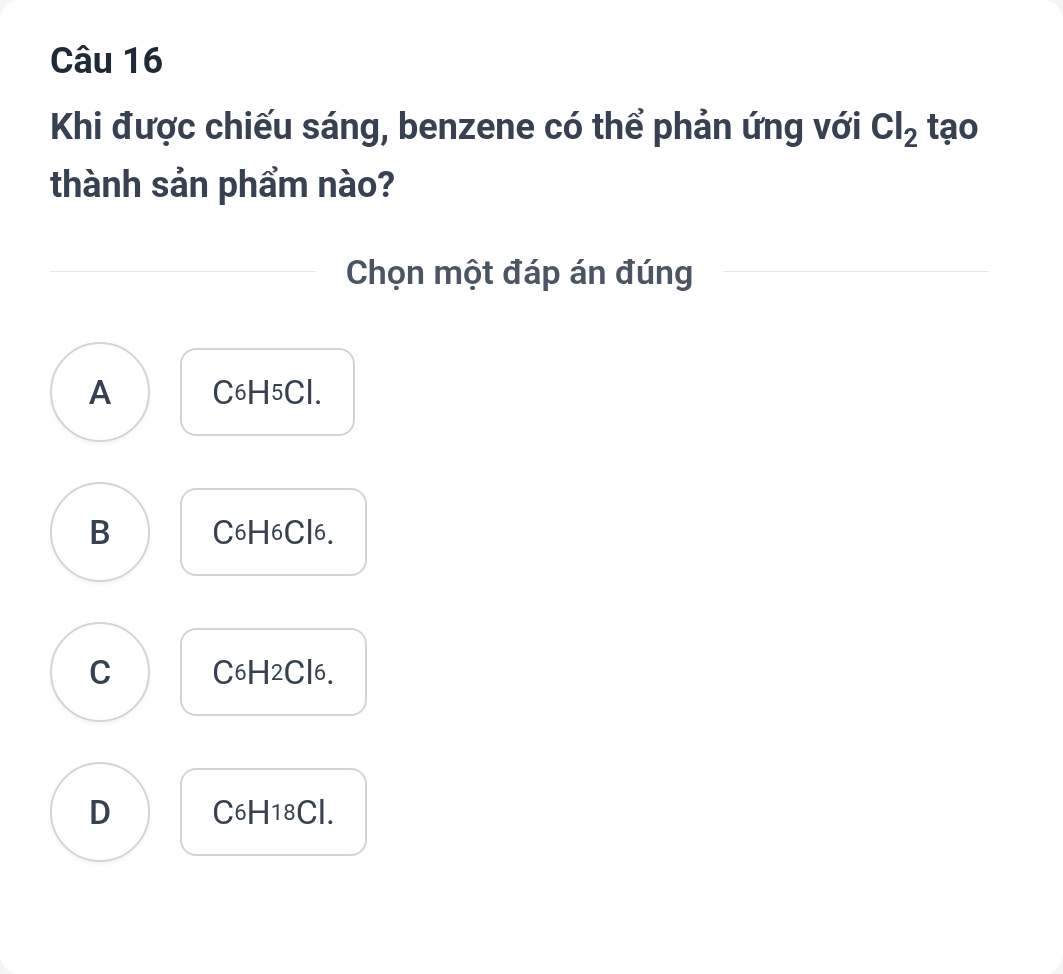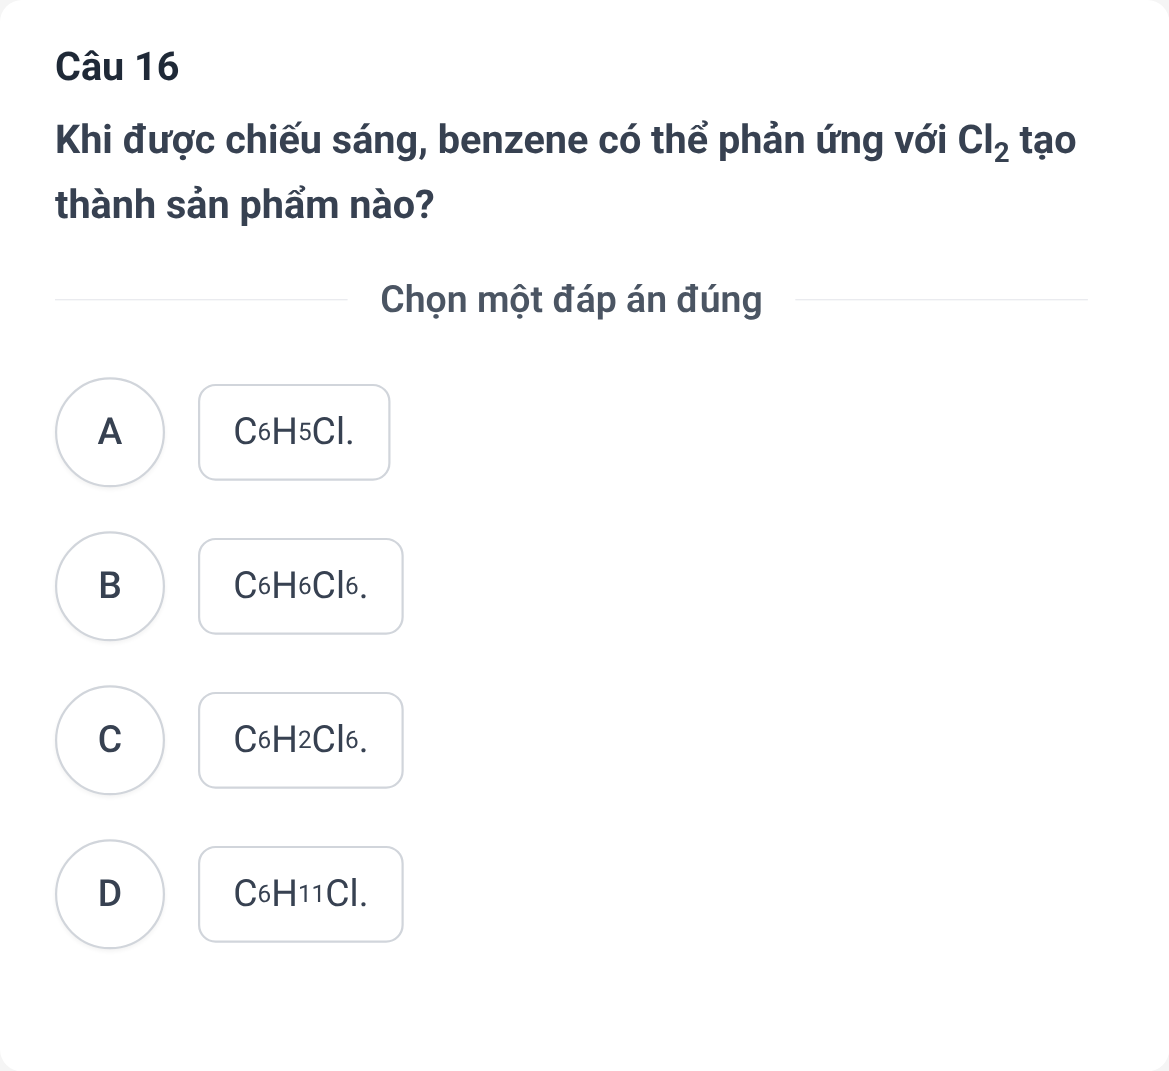--- a/index.html
+++ b/index.html
@@ -147,18 +147,18 @@
           <sub>6</sub>
           <span>.</span>
         </div>
       </div>
       <div class="option-row">
         <div class="option-circle">D</div>
         <div class="option-box">
           <span>C</span>
           <sub>6</sub>
           <span>H</span>
-          <sub>11</sub>
+          <sub>18</sub>
           <span>Cl.</span>
         </div>
       </div>
     </div>
 </div>
 
 </body></html>

